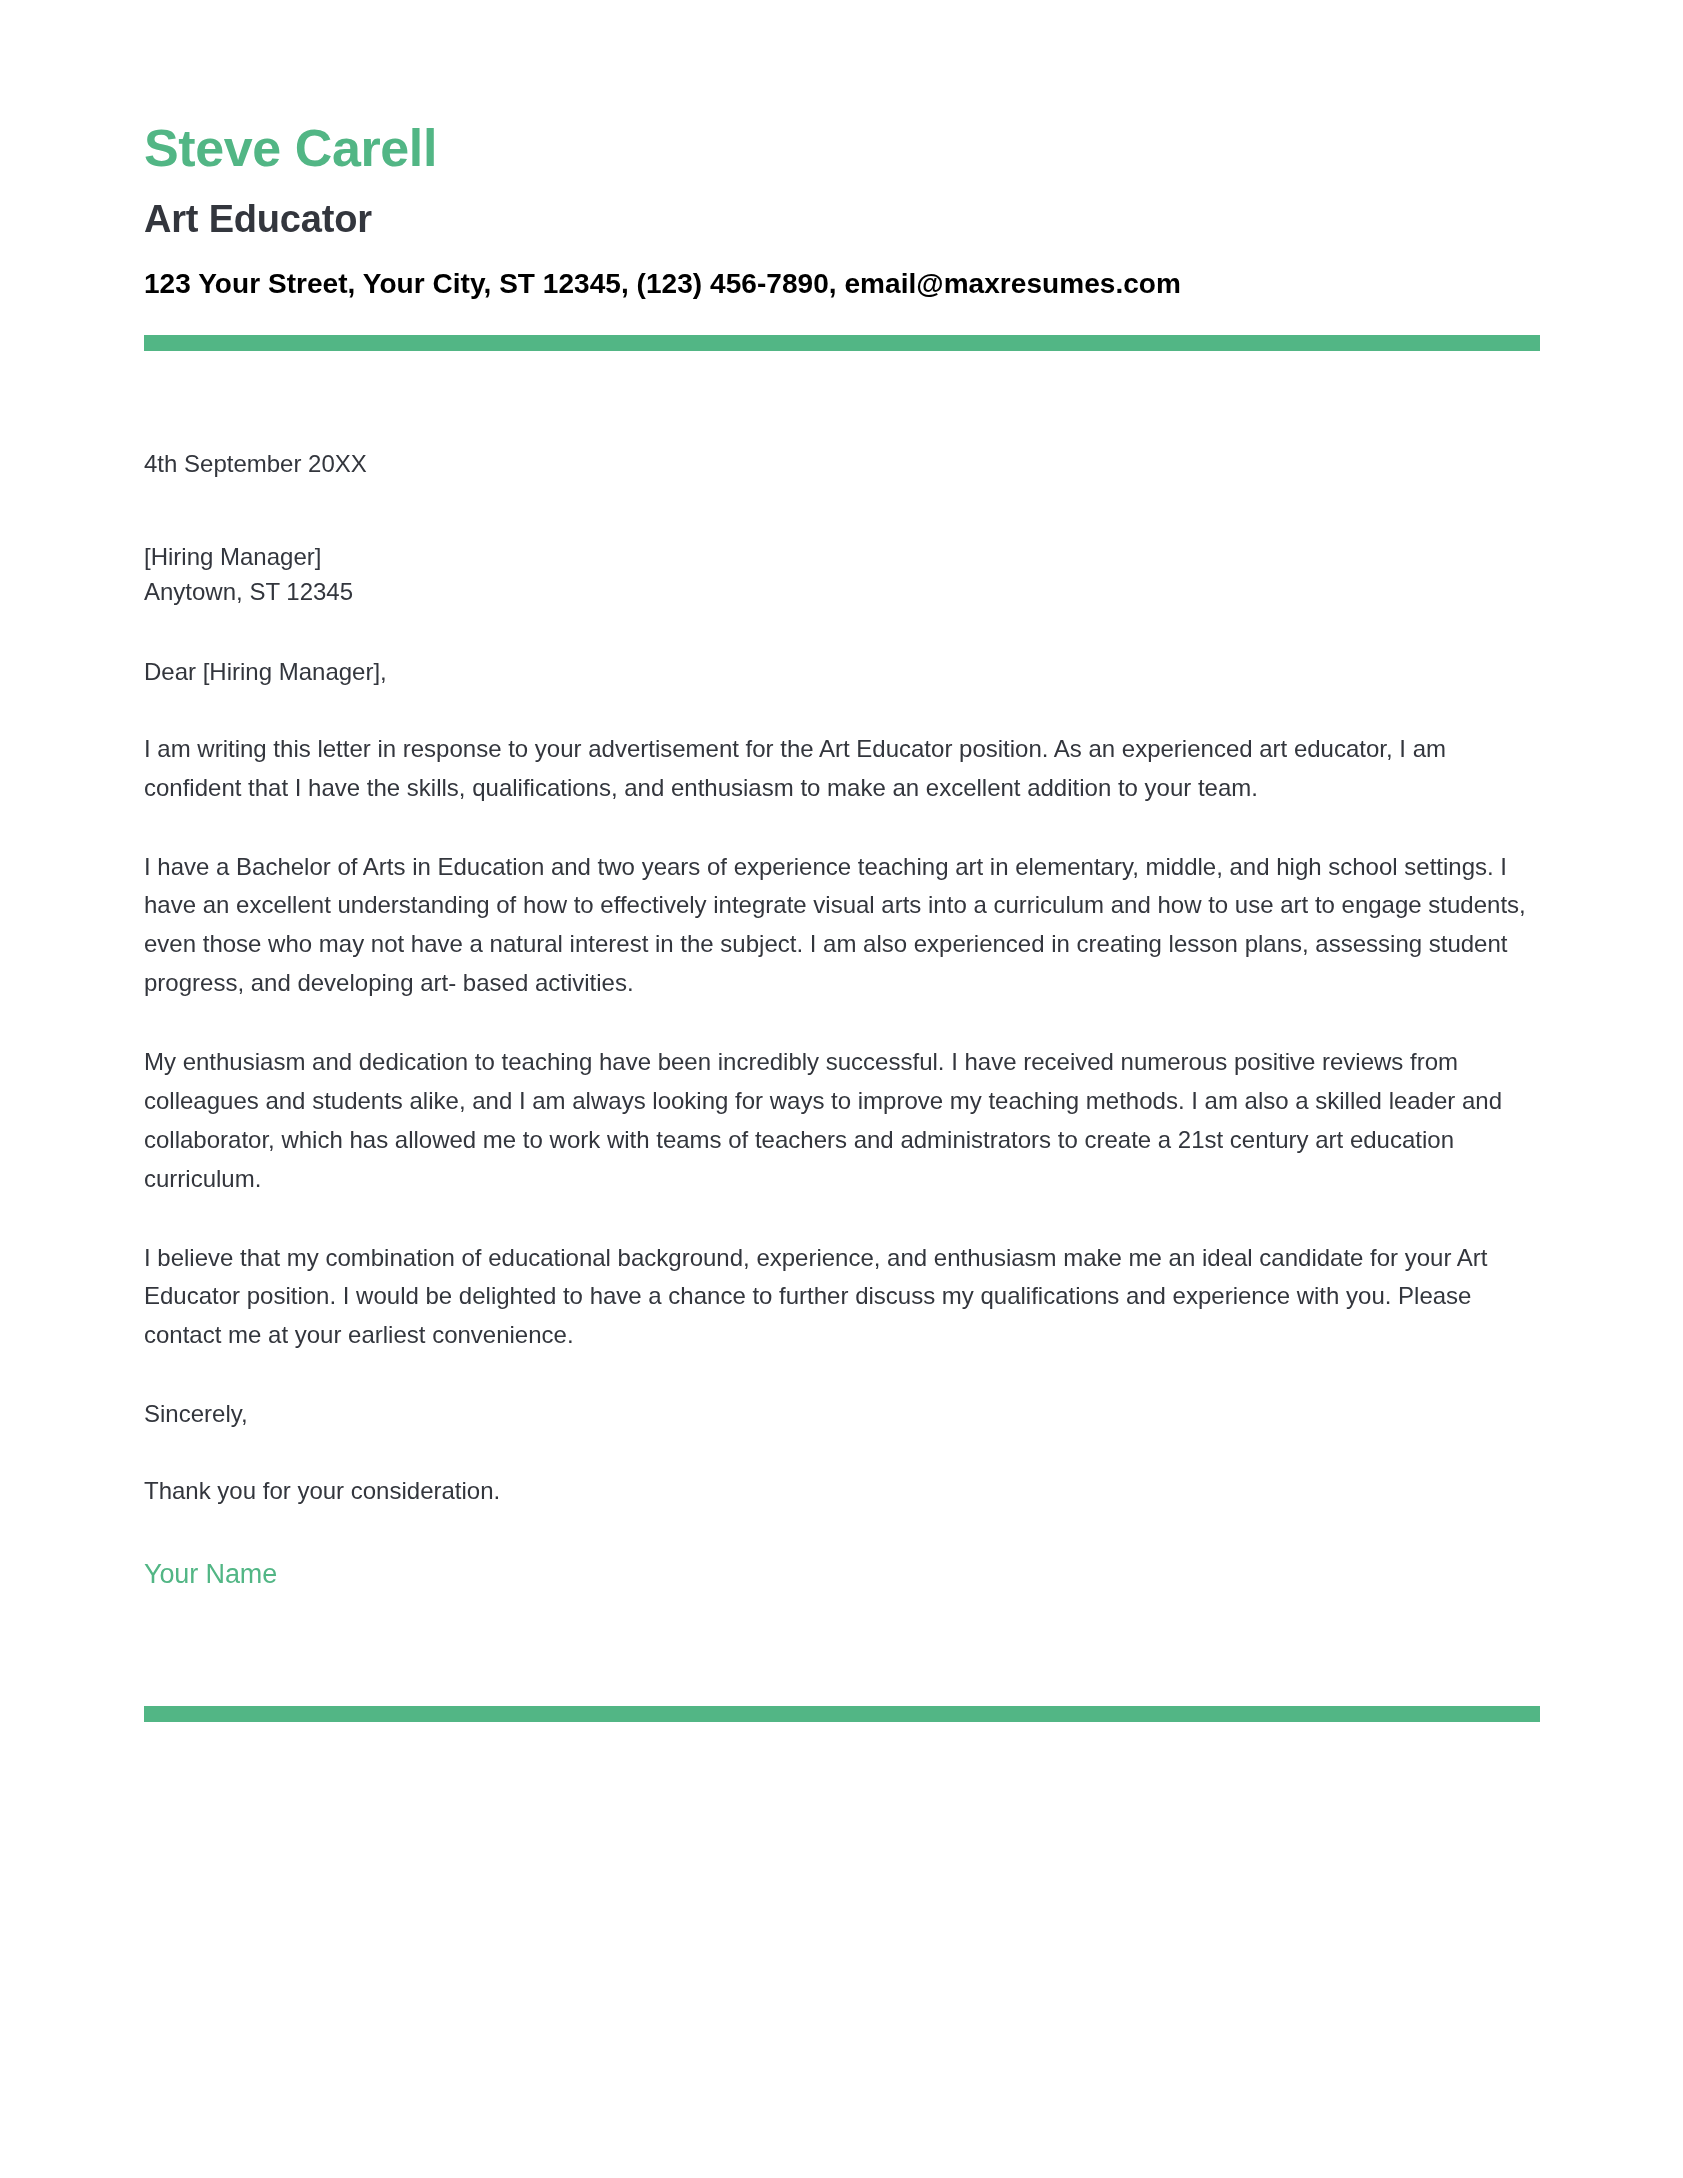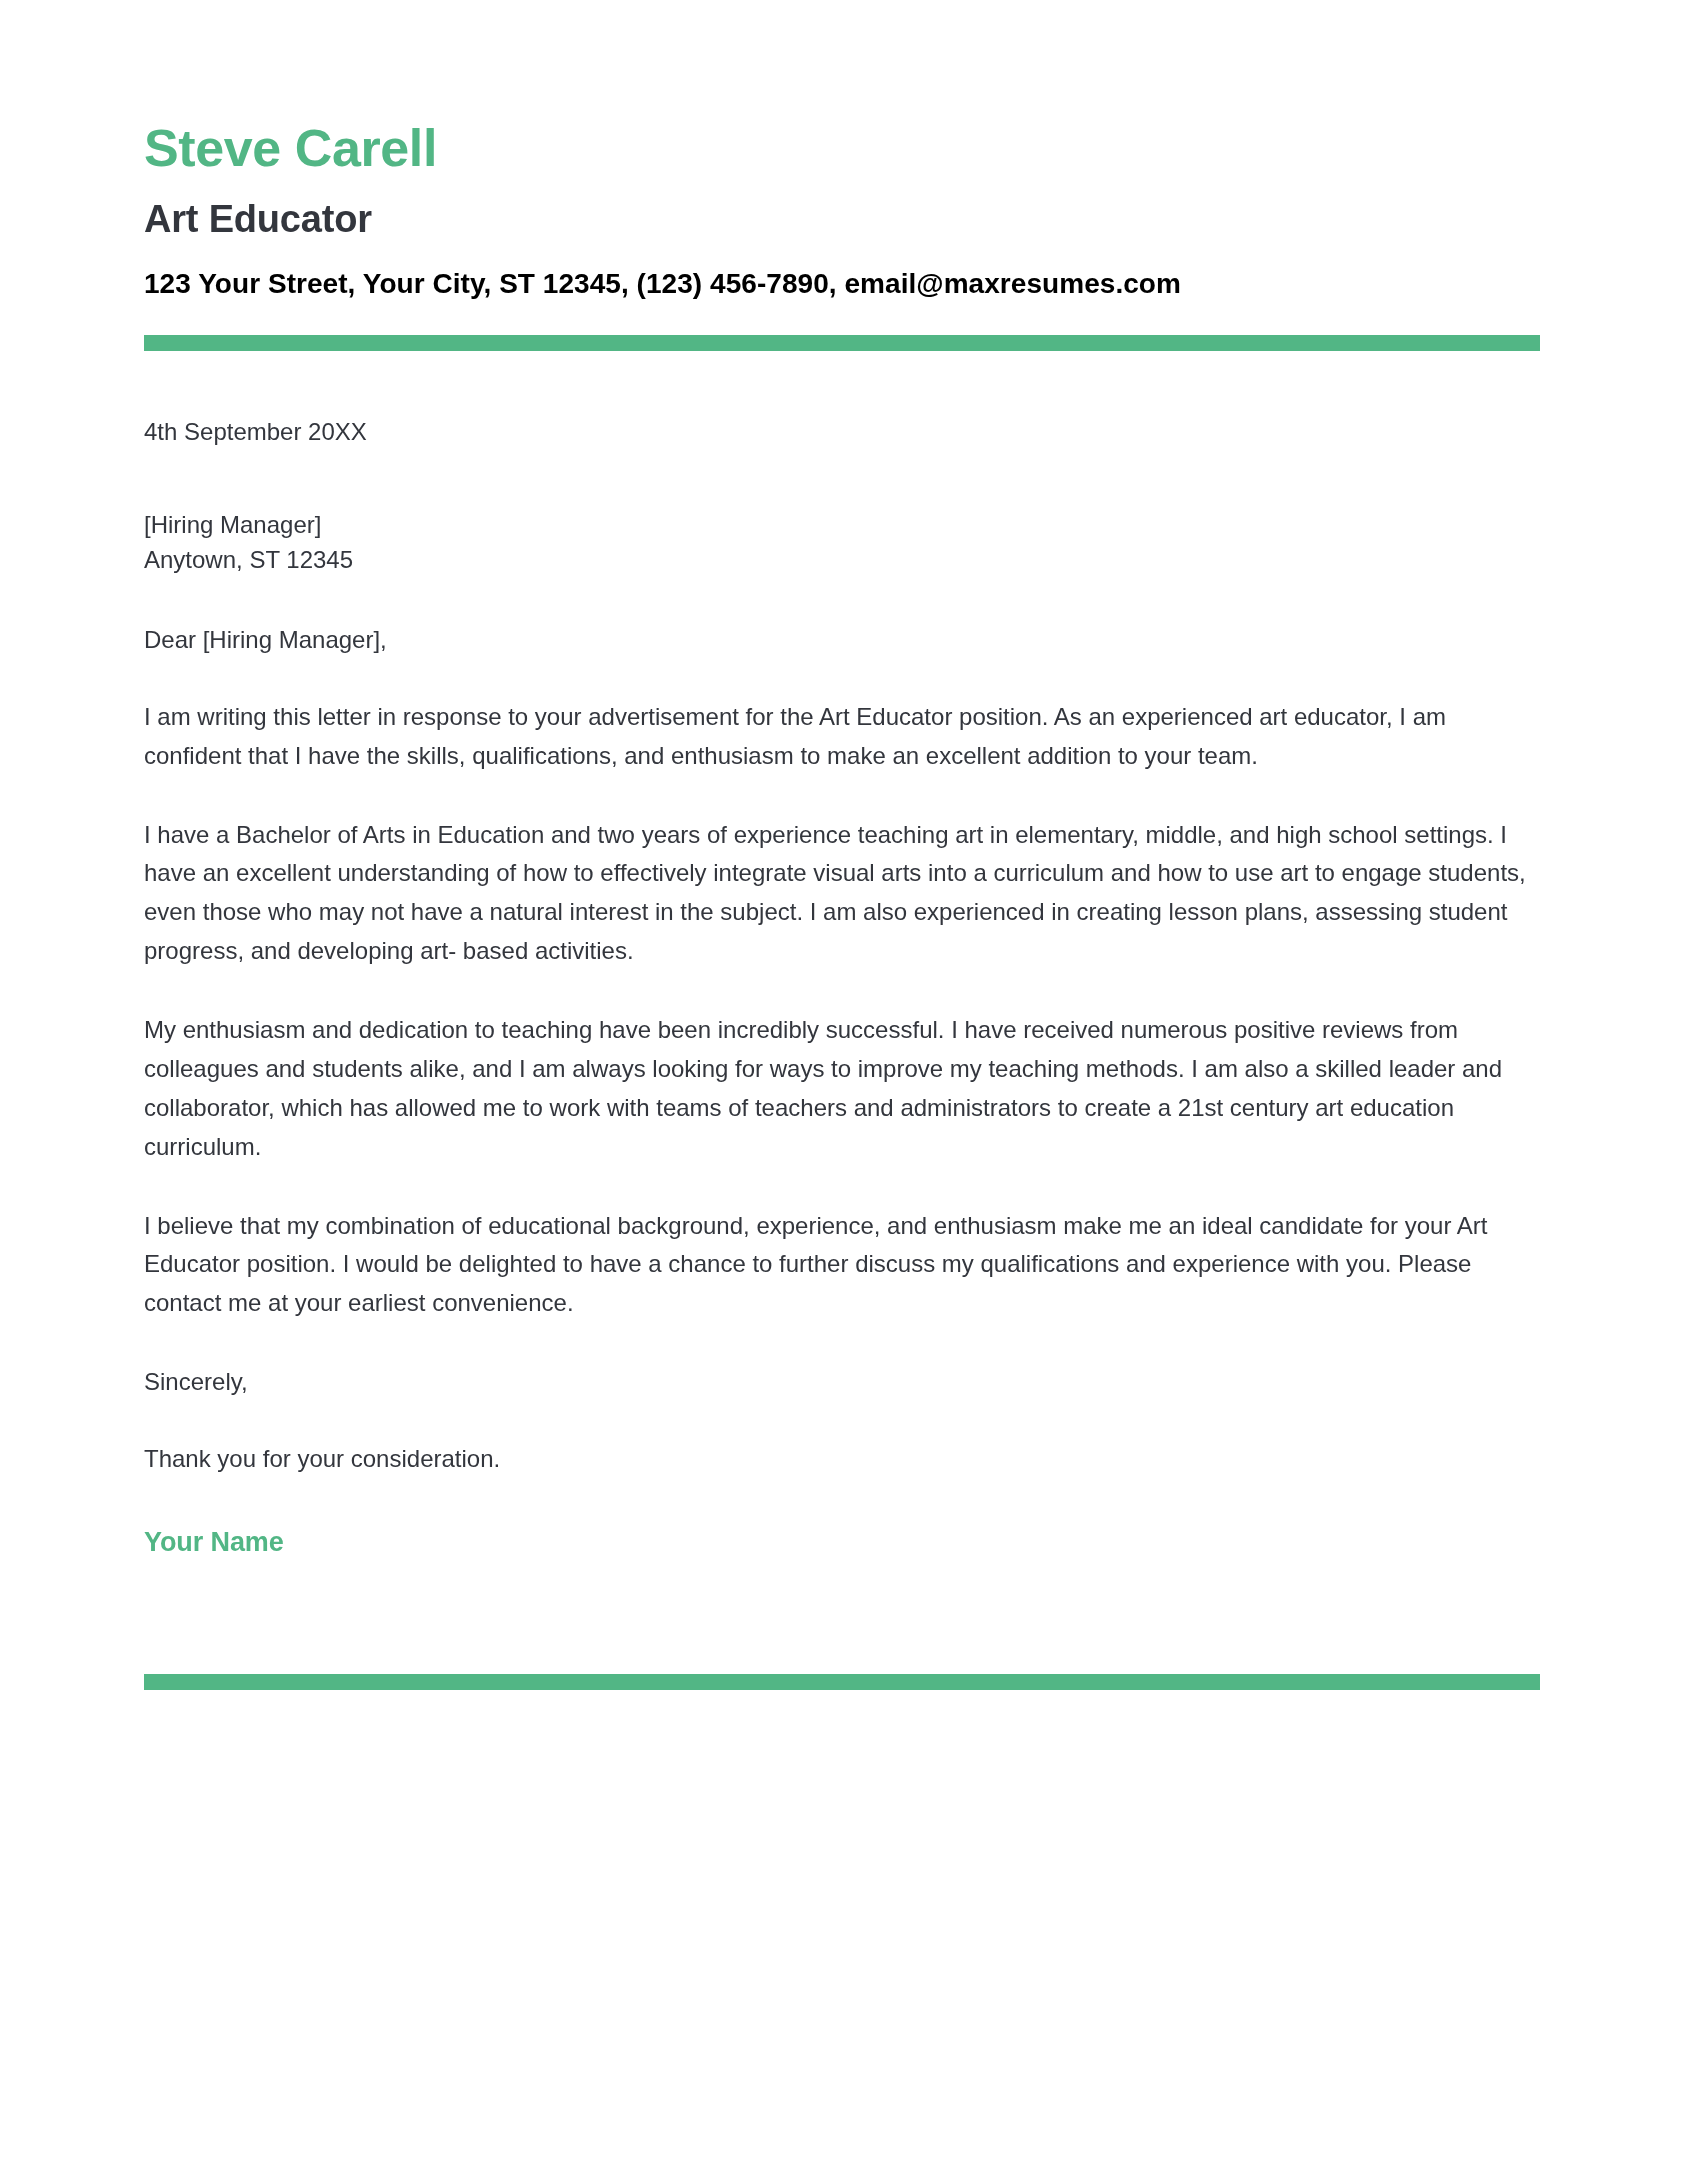--- a/index.html
+++ b/index.html
@@ -64,21 +64,21 @@
     height: 16px;
     margin-top: 32px;
   }
   .rule-bottom {
     height: 16px;
     margin-top: 114px;
   }
 
   
   .letter {
-    padding-top: 64px;
+    padding-top: 96px;
     color: #33363d;
   }
   .date-line {
     font-size: 24px;
     line-height: 1.45;
     margin: 0;
     color: #33363d;
   }
   .recipient-block {
     margin-top: 57px;
@@ -103,21 +103,21 @@
     text-align: left;
   }
   .closing-line {
     font-size: 24px;
     line-height: 1.45;
     margin: 42px 0 0 0;
     color: #33363d;
   }
   .signature-name {
     font-size: 27px;
-    font-weight: bold;
+    font-weight: normal;
     color: #52b685;
     line-height: 1.3;
     margin: 48px 0 4px 0;
     letter-spacing: -0.1px;
   }
 </style>
 </head>
 <body>
 
 <div class="page">

